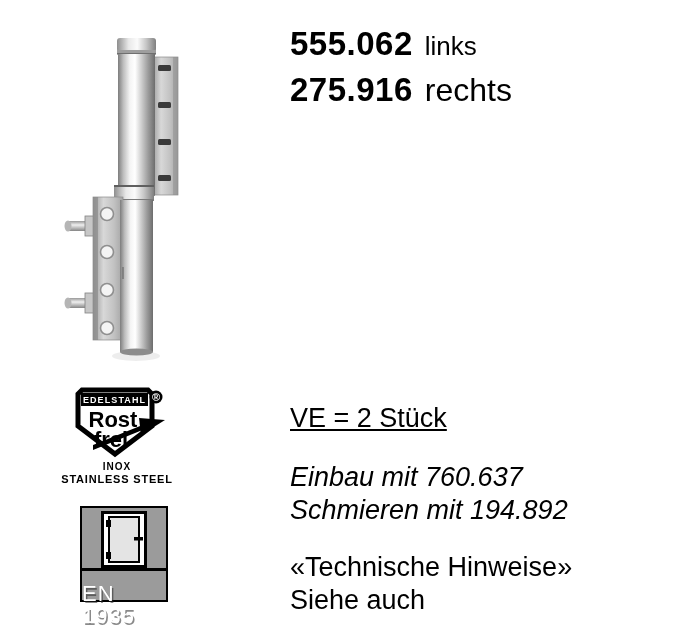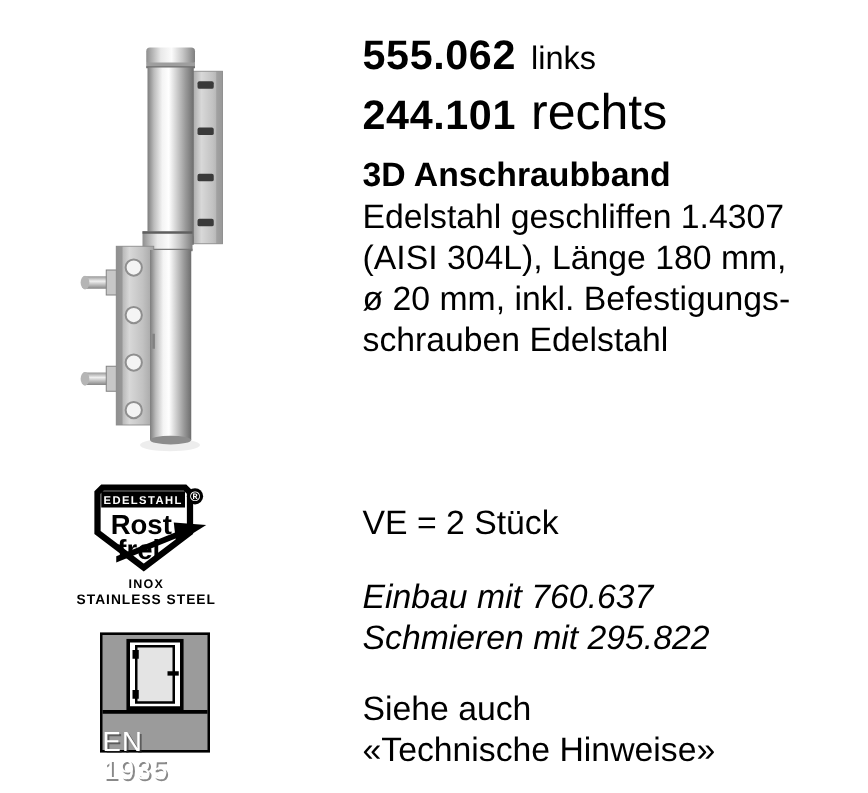--- a/index.html
+++ b/index.html
@@ -10,27 +10,27 @@
     font-family:"Liberation Sans", sans-serif;
     color:#000;
     overflow:hidden;
   }
   
   .blk{position:absolute;left:290px;white-space:nowrap;}
   .codes{top:22px;}
   .code-line{font-size:33px;line-height:44px;font-weight:bold;letter-spacing:.5px;}
   .code-var{font-weight:400;margin-left:12px;letter-spacing:0;}
   .var-sm{font-size:26px;}
-  .var-lg{font-size:40px;}
+  .var-lg{font-size:32px;}
   .line{font-size:27px;line-height:33px;}
   .b{font-weight:bold;}
   .i{font-style:italic;}
   .desc{top:124px;}
   .adjust{top:287px;}
-  .ve{top:402px;}
+  .ve{top:402px;text-decoration:underline;}
   .refs{top:461px;}
   .seealso{top:551px;}
   
   .hinge{position:absolute;left:60px;top:22px;}
   .rostfrei{position:absolute;left:55px;top:386px;}
   .en1935{
     position:absolute;left:80px;top:506px;
     width:88px;height:96px;box-sizing:border-box;
     background:#9b9b9b;border:2px solid #000;
   }
@@ -158,40 +158,33 @@
     <div class="en-band">
       <span class="en-label">EN 1935</span>
     </div>
   </div>
 
   <div class="blk codes">
     <div class="code-line">
       <span>555.062</span><span class="code-var var-sm">links</span>
     </div>
     <div class="code-line">
-      <span>244.101</span><span class="code-var var-lg">rechts</span>
+      <span>275.916</span><span class="code-var var-lg">rechts</span>
     </div>
   </div>
 
-  <div class="blk desc">
-    <div class="line b">3D Anschraubband</div>
-    <div class="line">Edelstahl geschliffen 1.4307</div>
-    <div class="line">(AISI 304L), Länge 180 mm,</div>
-    <div class="line">ø 20 mm, inkl. Befestigungs-</div>
-    <div class="line">schrauben Edelstahl</div>
-  </div>
 
 
   <div class="blk ve">
     <div class="line">VE = 2 Stück</div>
   </div>
 
   <div class="blk refs">
     <div class="line i">Einbau mit 760.637</div>
-    <div class="line i">Schmieren mit 295.822</div>
+    <div class="line i">Schmieren mit 194.892</div>
   </div>
 
   <div class="blk seealso">
+    <div class="line">«Technische Hinweise»</div>
     <div class="line">Siehe auch</div>
-    <div class="line">«Technische Hinweise»</div>
   </div>
 
 </div>
 
 </body></html>

